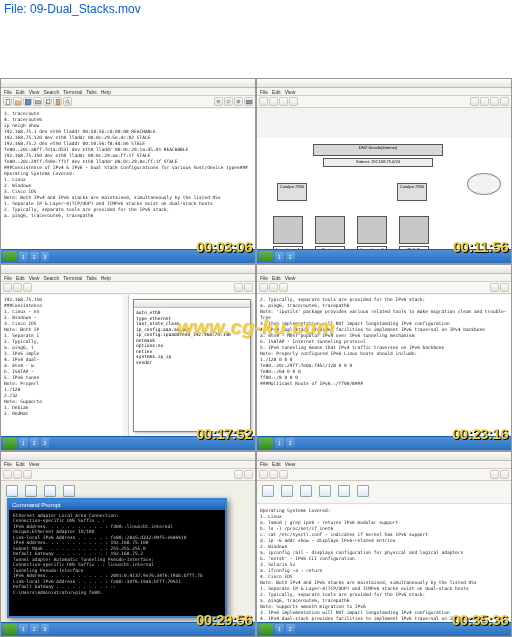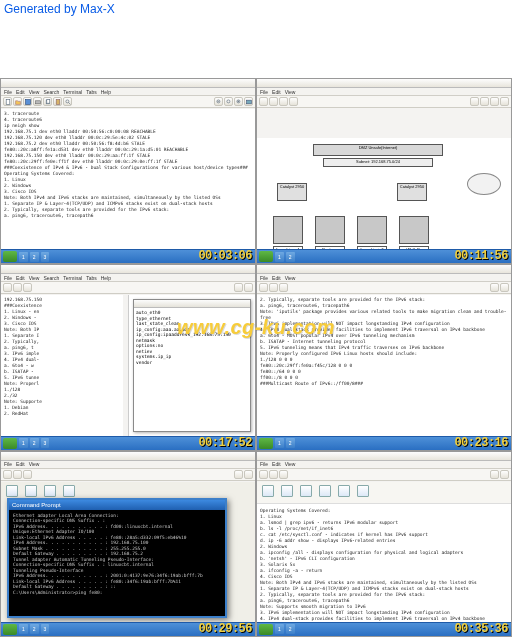--- a/index.html
+++ b/index.html
@@ -32,34 +32,34 @@
   .subwindow .sw-body { padding: 2px; font-family: monospace; font-size: 4.5px; line-height: 5.5px; }
   
   .diagram-area { background: #fff; width: 100%; height: 100%; position: relative; }
   .diag-box { position: absolute; background: #e0e0e0; border: 1px solid #555; font-size: 4px; text-align: center; }
   .diag-cloud { position: absolute; background: #f2f2f2; border: 1px solid #888; border-radius: 50%; }
   
   .cmd-window { position: absolute; background: #000; border: 2px solid #3c7fc9; box-shadow: 2px 2px 6px rgba(0,0,0,0.5); }
   .cmd-title { height: 10px; background: linear-gradient(#3c89e0,#1f5fb0); color: #fff; font-size: 6px; padding: 0 3px; display: flex; align-items: center; }
   .cmd-body { padding: 3px 4px; font-family: monospace; font-size: 4.5px; line-height: 5.5px; color: #c8c8c8; }
   
-  .ts-badge { position: absolute; right: 3px; bottom: 0; color: #f0d040; font-size: 12px; font-weight: bold; text-shadow: 1px 1px 0 #000; font-family: Liberation Mono, monospace; letter-spacing: -0.5px; }
+  .ts-badge { position: absolute; right: 3px; bottom: 8px; color: #f0d040; font-size: 15px; font-weight: bold; text-shadow: 1px 1px 0 #000; font-family: Liberation Sans, sans-serif; letter-spacing: -0.5px; }
   
   .split-left { position: absolute; top: 30px; left: 0; width: 48%; bottom: 14px; background: #fff; }
   .split-right { position: absolute; top: 30px; right: 0; width: 50%; bottom: 14px; background: #fff; border-left: 1px solid #ccc; }
   
   .icon-row { display: flex; flex-wrap: wrap; gap: 3px; padding: 3px; }
   .file-icon { width: 16px; height: 18px; display: flex; flex-direction: column; align-items: center; }
   .file-icon .fg { width: 12px; height: 12px; background: linear-gradient(#fff,#dce8f7); border: 1px solid #8aa; border-radius: 1px; }
 </style>
 </head>
 <body>
 
 <div class="header-info">
-  <div>Generated by Max-X</div>
+  <div>File: 09-Dual_Stacks.mov</div>
 </div>
 
 <div class="watermark">www.cg-ku.com</div>
 
 <div class="grid">
 
   <div class="panel">
     <div class="titlebar"></div>
     <div class="menubar">
       <span>File</span>

